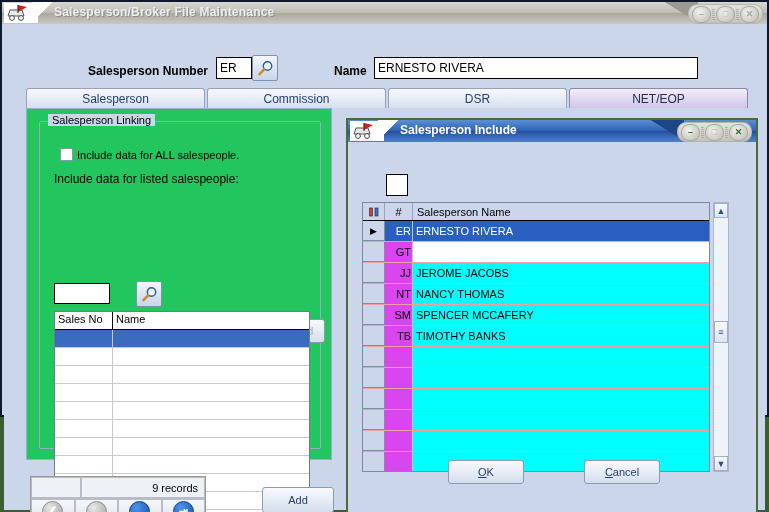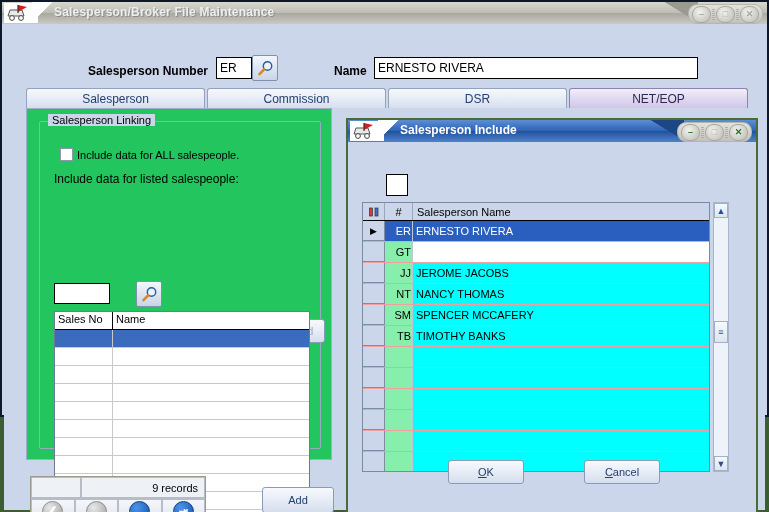--- a/index.html
+++ b/index.html
@@ -206,21 +206,21 @@
   .sgh{box-sizing:border-box;font-size:11px;color:#000;
     display:flex;align-items:center;padding-left:4px;
     border-right:1px solid #9aa6bb;background:#ccd6ea;}
   .sgh.h0{width:22px;justify-content:center;padding:0;}
   .sgh.h1{width:28px;justify-content:center;padding:0;}
   .sgh.h2{flex:1;border-right:none;}
   .srow{display:flex;height:20px;border-bottom:1px solid #f0a0a0;}
   .srow .sc0{width:22px;box-sizing:border-box;background:#ccd6ea;
     border-right:1px solid #7f8ca1;border-bottom:1px solid #7f8ca1;
     display:flex;align-items:center;justify-content:center;font-size:9px;color:#000;}
-  .srow .sc1{width:28px;box-sizing:border-box;background:#86efac;
+  .srow .sc1{width:28px;box-sizing:border-box;background:#d946ef;
     border-right:1px solid #bfc7d4;font-size:11px;color:#000;
     display:flex;align-items:center;justify-content:flex-end;padding-right:1px;}
   .srow .sc2{flex:1;box-sizing:border-box;background:#00ffff;font-size:11px;color:#000;
     display:flex;align-items:center;padding-left:3px;}
   .srow.sel .sc1{background:#2a5fc0;color:#fff;}
   .srow.sel .sc2{background:#2a5fc0;color:#fff;}
   
   .vsb{
     position:absolute;left:365px;top:60px;width:16px;height:270px;
     box-sizing:border-box;background:#eef2f9;border:1px solid #a8b5ca;

